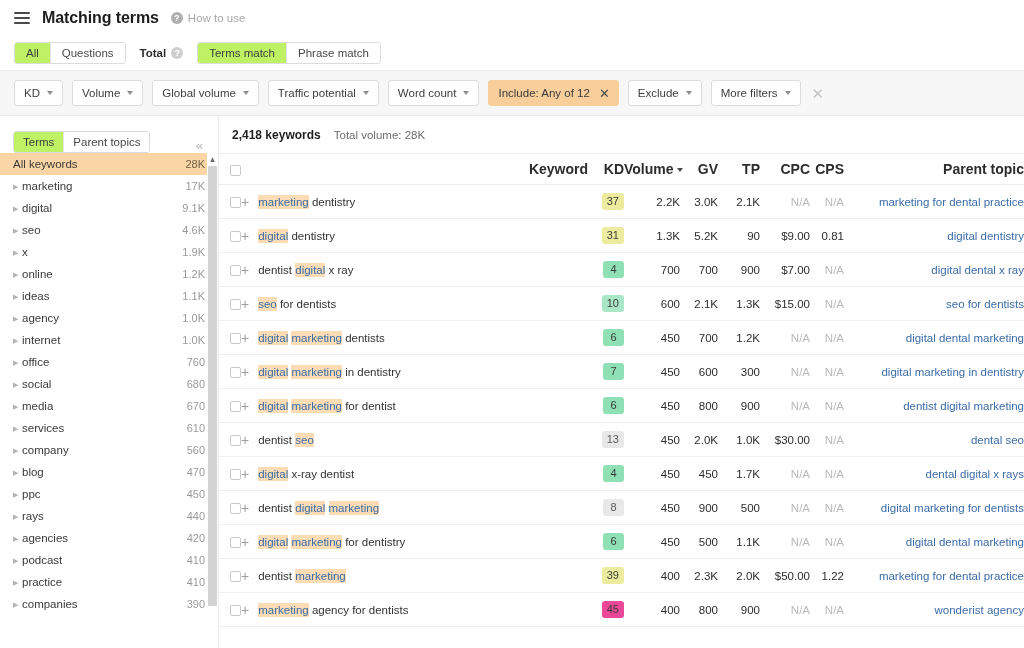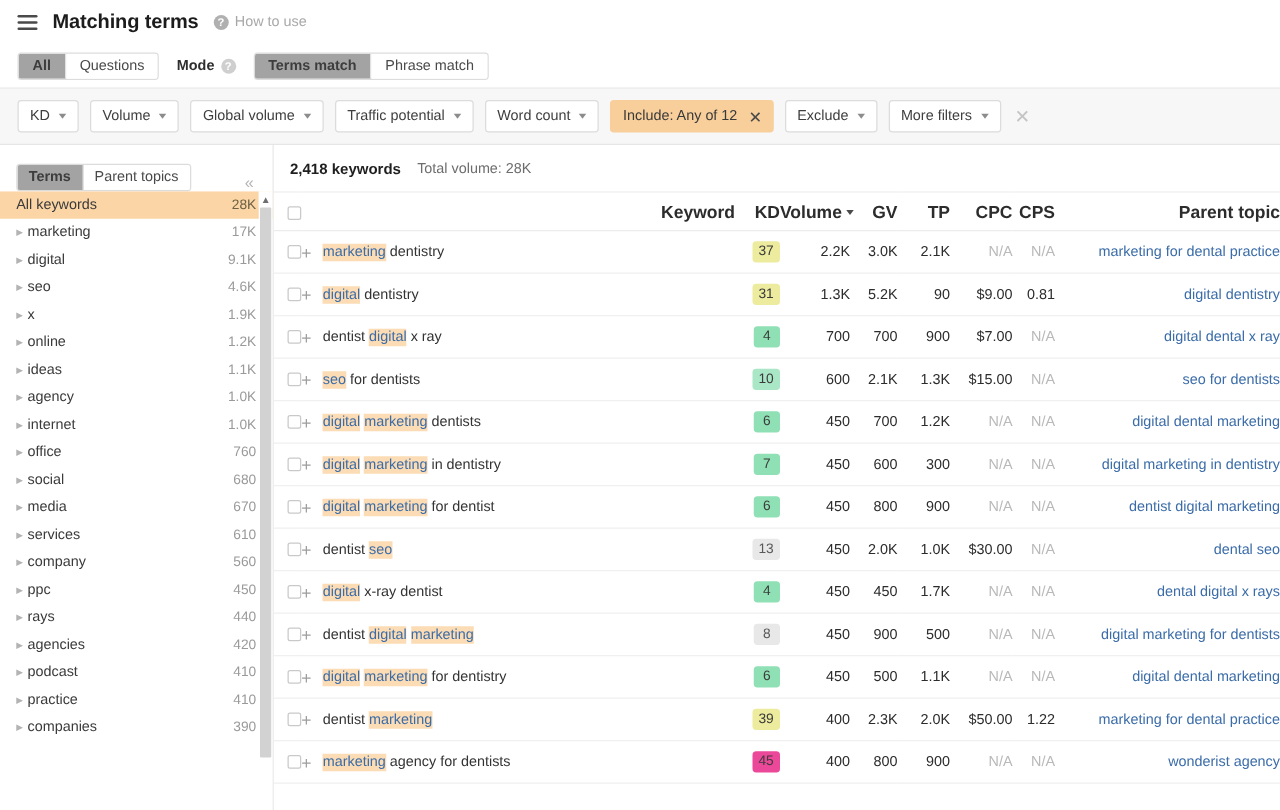--- a/index.html
+++ b/index.html
@@ -30,21 +30,21 @@
   .moderow {
     height: 35px; display:flex; align-items:center; gap: 14px; padding: 0 14px;
     background:#fff; flex: 0 0 35px;
   }
   .segbtn-group { display:flex; border:1px solid #dcdcdc; border-radius:3px; overflow:hidden; height:22px; }
   .segbtn {
     font-size: 11.5px; padding: 0 11px; display:flex; align-items:center;
     background:#fff; color:#494949; cursor:pointer; border-right:1px solid #e2e2e2;
   }
   .segbtn:last-child { border-right:none; }
-  .segbtn.active { background:#a3a3a3; color:#3d3d3d;font-weight:bold; }
+  .segbtn.active { background:#bef264; color:#3d3d3d; }
   .mode-label { font-size:11.5px; font-weight:bold; color:#2e2e2e; }
   .mode-wrap { display:flex; align-items:center; gap:5px; }
   .q-icon.light { background:#cfcfcf; }
 
   
   .filterbar {
     background:#f7f7f7; border-top:1px solid #ececec; border-bottom:1px solid #e6e6e6;
     padding: 9px 14px; display:flex; align-items:center; gap:9px; flex: 0 0 auto;
   }
   .fbtn {
@@ -155,21 +155,21 @@
       <span>How to use</span>
     </div>
   </div>
 
   <div class="moderow">
     <div class="segbtn-group">
       <div class="segbtn active">All</div>
       <div class="segbtn">Questions</div>
     </div>
     <div class="mode-wrap">
-      <span class="mode-label">Mode</span>
+      <span class="mode-label">Total</span>
       <span class="q-icon light">?</span>
     </div>
     <div class="segbtn-group">
       <div class="segbtn active">Terms match</div>
       <div class="segbtn">Phrase match</div>
     </div>
   </div>
 
   <div class="filterbar">
     <div class="fbtn">
@@ -280,20 +280,25 @@
             </div>
             <div class="sb-item">
               <span class="arrow">▶</span>
               <span class="lbl">services</span>
               <span class="cnt">610</span>
             </div>
             <div class="sb-item">
               <span class="arrow">▶</span>
               <span class="lbl">company</span>
               <span class="cnt">560</span>
+            </div>
+            <div class="sb-item">
+              <span class="arrow">▶</span>
+              <span class="lbl">blog</span>
+              <span class="cnt">470</span>
             </div>
             <div class="sb-item">
               <span class="arrow">▶</span>
               <span class="lbl">ppc</span>
               <span class="cnt">450</span>
             </div>
             <div class="sb-item">
               <span class="arrow">▶</span>
               <span class="lbl">rays</span>
               <span class="cnt">440</span>

